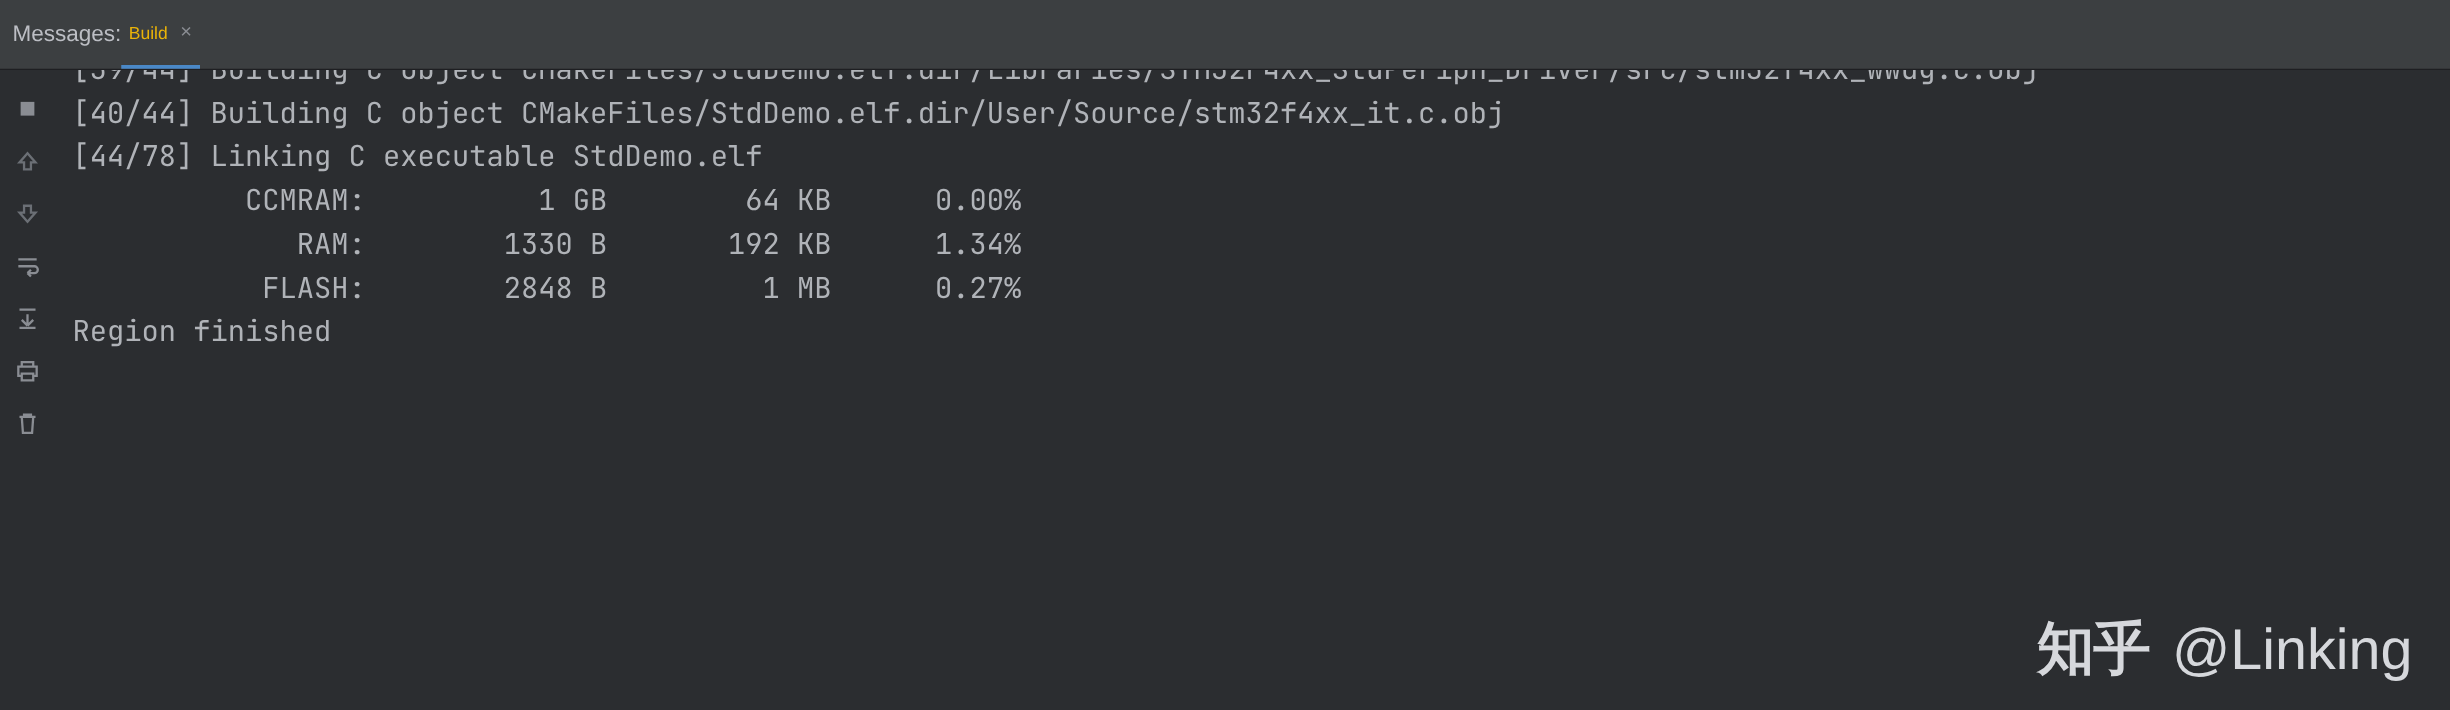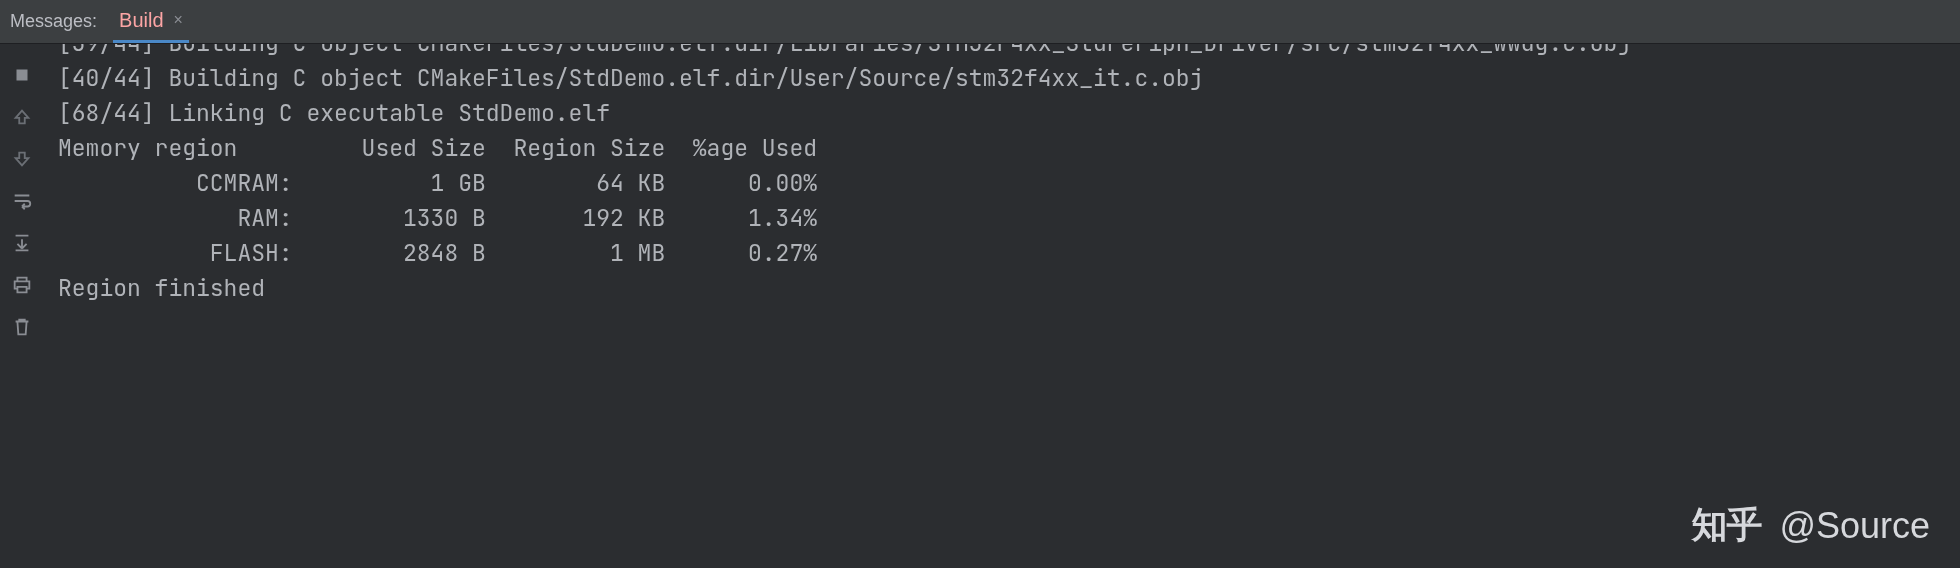--- a/index.html
+++ b/index.html
@@ -11,43 +11,43 @@
       background: #2b2d30;
       font-family: "Segoe UI", Arial, sans-serif;
       color: #bcbec4;
       width: 1960px;
       height: 568px;
       overflow: hidden;
       position: relative;
     }
     .header {
       background: #3c3f41;
-      height: 44px;
+      height: 56px;
       display: flex;
       align-items: center;
       padding: 0 10px;
-      gap: 16px;
+      gap: 0;
       border-bottom: 1px solid #1e1f22;
     }
     .header-label {
       color: #bcbec4;
       font-size: 18px;
     }
     .tab {
       display: flex;
       align-items: center;
       gap: 10px;
       height: 100%;
       padding: 0 6px;
       border-bottom: 3px solid #4a88c7;
       cursor: pointer;
     }
     .tab-label {
-      color: #fca5a5;
-      font-size: 20px;
+      color: #eab308;
+      font-size: 14px;
     }
     .tab-close {
       color: #8a8d93;
       font-size: 16px;
       cursor: pointer;
     }
     .main {
       display: flex;
       height: calc(100% - 42px);
     }
@@ -86,21 +86,21 @@
       margin-top: -24px;
       white-space: pre;
     }
     .line {
       white-space: pre;
     }
     .watermark {
       position: absolute;
       right: 30px;
       bottom: 18px;
-      font-size: 36px;
+      font-size: 46px;
       color: #d6d8dc;
       font-weight: 400;
       display: flex;
       align-items: center;
       gap: 18px;
     }
     .watermark-logo {
       font-weight: 600;
       letter-spacing: -1px;
     }
@@ -151,26 +151,25 @@
     <div class="sidebar-btn">
       <svg viewBox="0 0 24 24">
           <path d="M5 6 H19 M9 6 V4 H15 V6 M7 6 L8 20 H16 L17 6" fill="none" stroke="#8a8d93" stroke-width="2"></path>
         </svg>
     </div>
   </div>
 
   <div class="content">
     <div class="line cut-line">[39/44] Building C object CMakeFiles/StdDemo.elf.dir/Libraries/STM32F4xx_StdPeriph_Driver/src/stm32f4xx_wwdg.c.obj</div>
     <div class="line">[40/44] Building C object CMakeFiles/StdDemo.elf.dir/User/Source/stm32f4xx_it.c.obj</div>
-    <div class="line">[68/44] Linking C executable StdDemo.elf</div>
-    <div class="line">Memory region         Used Size  Region Size  %age Used</div>
+    <div class="line">[44/78] Linking C executable StdDemo.elf</div>
     <div class="line">          CCMRAM:          1 GB        64 KB      0.00%</div>
     <div class="line">             RAM:        1330 B       192 KB      1.34%</div>
     <div class="line">           FLASH:        2848 B         1 MB      0.27%</div>
     <div class="line"></div>
     <div class="line">Region finished</div>
   </div>
 </div>
 
 <div class="watermark">
   <span class="watermark-logo">知乎</span>
-  <span>@Source</span>
+  <span>@Linking</span>
 </div>
 
 </body></html>

